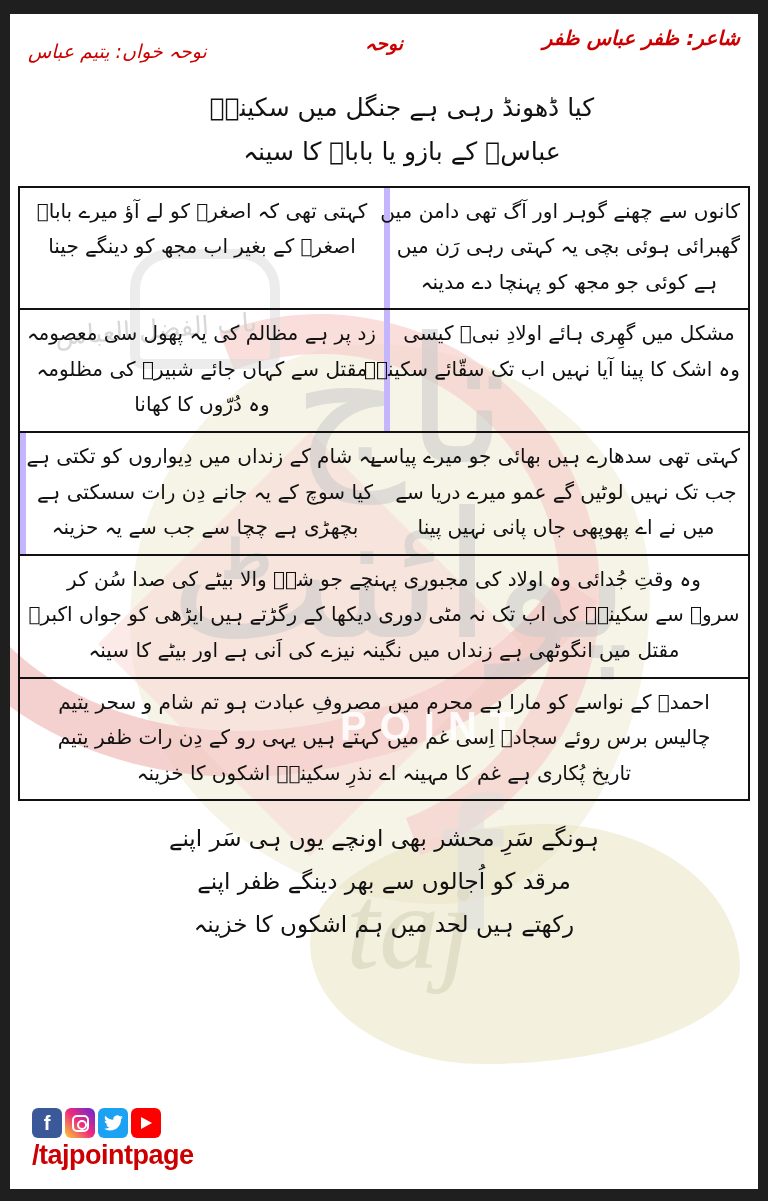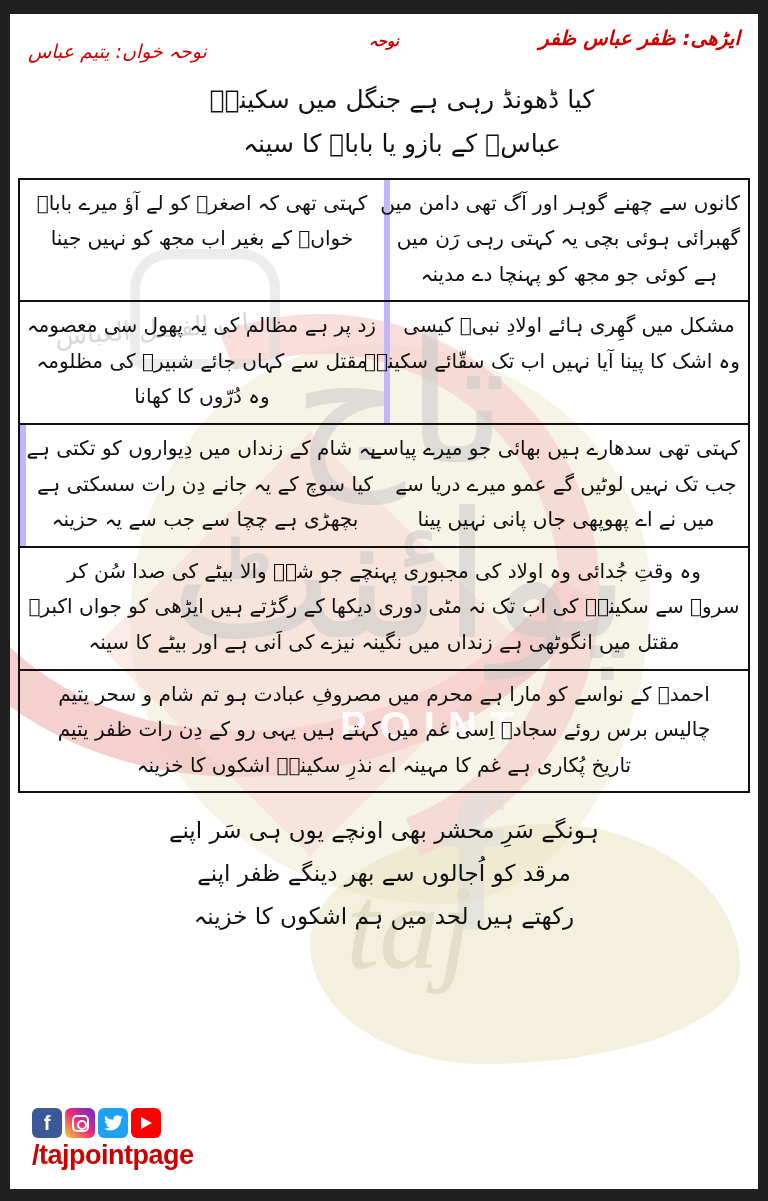--- a/index.html
+++ b/index.html
@@ -168,35 +168,35 @@
     color: #cc0000;
     font-size: 20px;
     font-weight: 700;
     font-style: italic;
   }
   .hdr-center {
     position: absolute;
     left: 0; right: 0; top: 6px;
     text-align: center;
     color: #cc0000;
-    font-size: 15px;
+    font-size: 19px;
     font-weight: 700;
     font-style: italic;
   }
   .hdr-left {
     position: absolute;
     left: 18px; top: 14px;
     color: #cc0000;
     font-size: 19px;
     font-weight: 400;
     font-style: italic;
   }
 
   .opening {
-    margin-top: 6px;
+    margin-top: 14px;
     text-align: center;
     padding-left: 36px;
   }
   .opening .vline {
     font-size: 25px;
     line-height: 1.75;
     color: #111;
     letter-spacing: 2px;
   }
 
@@ -310,41 +310,41 @@
       <div class="wm-arabic">باب الفضل العباس</div>
       <div class="wm-urdu">تاج پوائنٹ</div>
       <div class="wm-f">f</div>
       <div class="wm-point">POINT</div>
       <div class="wm-taj">taj</div>
     </div>
 
     <div class="content">
 
       <div class="header">
-        <div class="hdr-right">ایڑھی: ظفر عباس ظفر</div>
+        <div class="hdr-right">شاعر: ظفر عباس ظفر</div>
         <div class="hdr-center">نوحہ</div>
         <div class="hdr-left">نوحہ خواں: یتیم عباس</div>
       </div>
 
       <div class="opening">
         <div class="vline">کیا ڈھونڈ رہی ہے جنگل میں سکینہؑ</div>
         <div class="vline">عباسؑ کے بازو یا باباؑ کا سینہ</div>
       </div>
 
       <div class="lyrics-table">
 
         <div class="lyr-row">
           <div class="lyr-col col-right">
             <div class="lyr-line">کانوں سے چھنے گوہر اور آگ تھی دامن میں</div>
             <div class="lyr-line">گھبرائی ہوئی بچی یہ کہتی رہی رَن میں</div>
             <div class="lyr-line">ہے کوئی جو مجھ کو پہنچا دے مدینہ</div>
           </div>
           <div class="lyr-col col-left">
             <div class="lyr-line">کہتی تھی کہ اصغرؑ کو لے آؤ میرے باباؑ</div>
-            <div class="lyr-line">خواںؑ کے بغیر اب مجھ کو نہیں جینا</div>
+            <div class="lyr-line">اصغرؑ کے بغیر اب مجھ کو دینگے جینا</div>
           </div>
         </div>
 
         <div class="lyr-row">
           <div class="lyr-col col-right">
             <div class="lyr-line">مشکل میں گھِری ہائے اولادِ نبیؐ کیسی</div>
             <div class="lyr-line">وہ اشک کا پینا آیا نہیں اب تک سقّائے سکینہؑ</div>
           </div>
           <div class="lyr-col col-left">
             <div class="lyr-line">زد پر ہے مظالم کی یہ پھول سی معصومہ</div>

